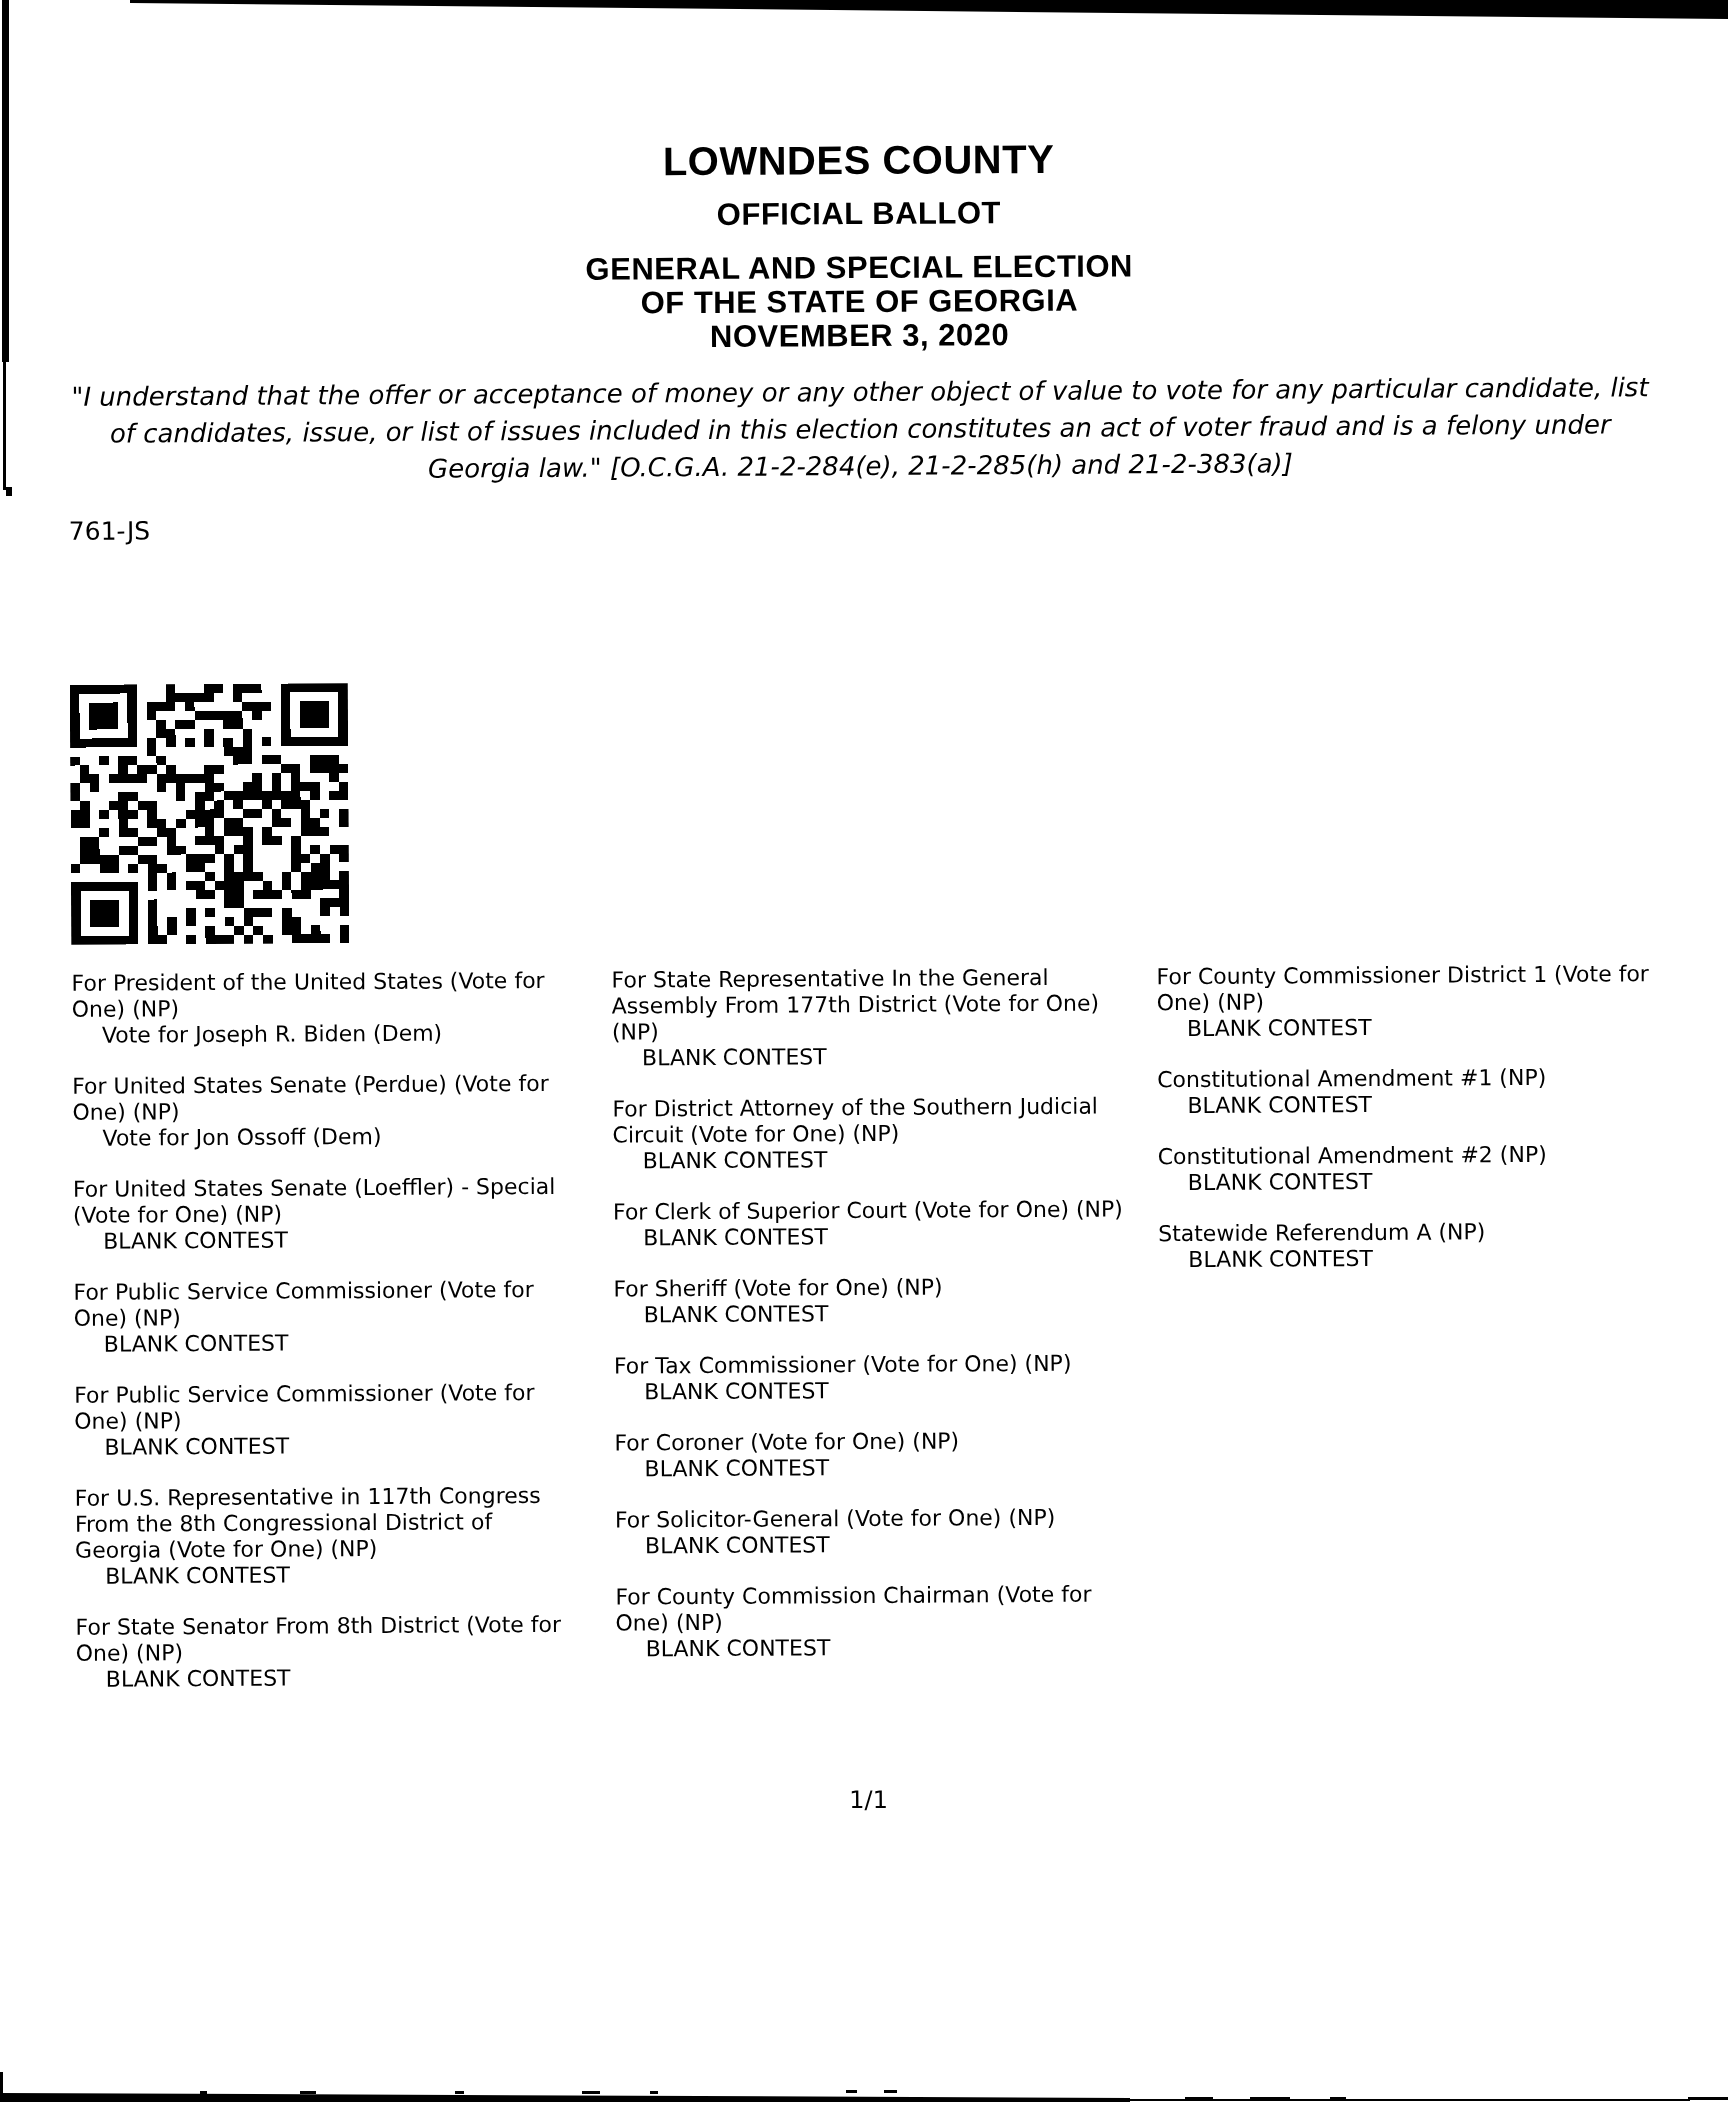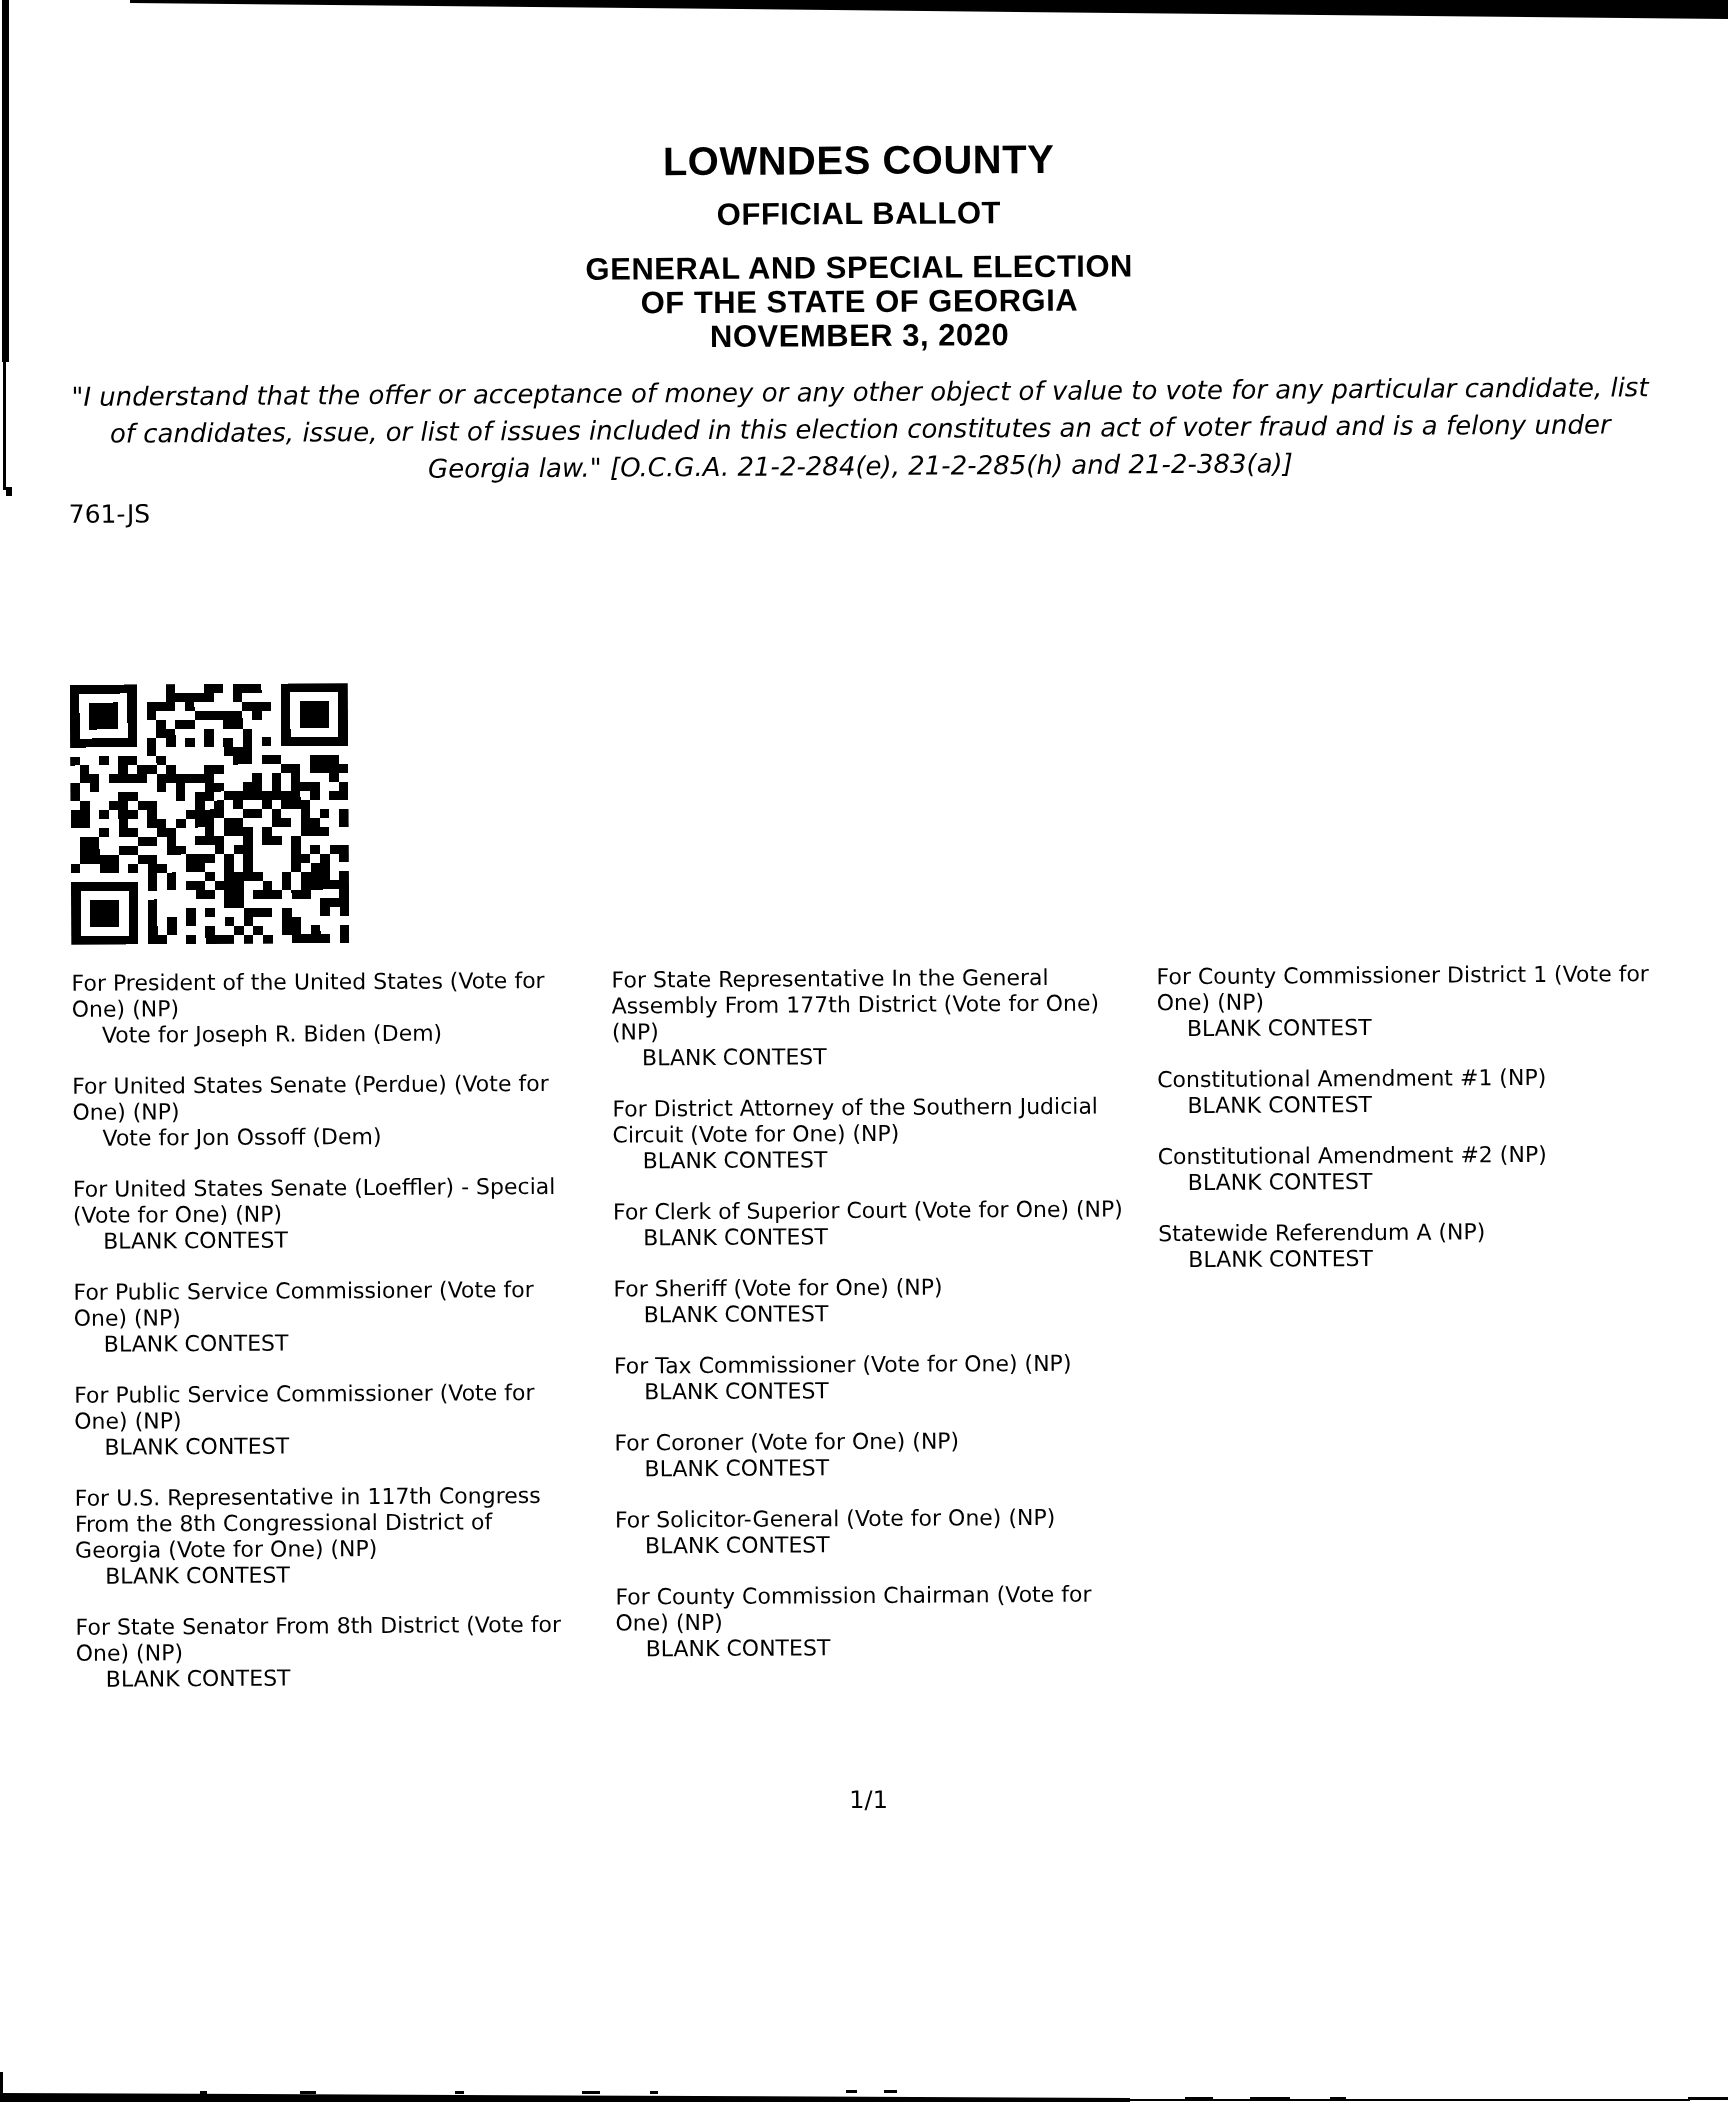--- a/index.html
+++ b/index.html
@@ -20,21 +20,21 @@
   .county{top:140px;font-size:40px;}
   .ballot-title{top:198px;font-size:31px;}
   .el1{top:252px;font-size:31px;}
   .el2{top:286px;font-size:31px;}
   .el3{top:320px;font-size:31px;}
   .fraud{
     position:absolute;top:374px;left:50%;transform:translateX(-50%);
     width:1580px;text-align:center;
     font-style:italic;font-size:26px;line-height:37px;
   }
-  .style-code{position:absolute;left:72px;top:495px;font-size:25px;}
+  .style-code{position:absolute;left:72px;top:512px;font-size:25px;}
   .qr{position:absolute;left:72px;top:680px;}
   .cols{position:absolute;left:72px;top:966px;display:flex;}
   .col{font-size:22px;line-height:26px;}
   .col1{width:508px;margin-right:32px;}
   .col2{width:512px;margin-right:33px;}
   .col3{width:505px;}
   .contest{margin-bottom:25px;}
   .contest-result{padding-left:30px;}
   .pageno{position:absolute;top:1786px;left:0;width:100%;text-align:center;font-size:24px;}
   

